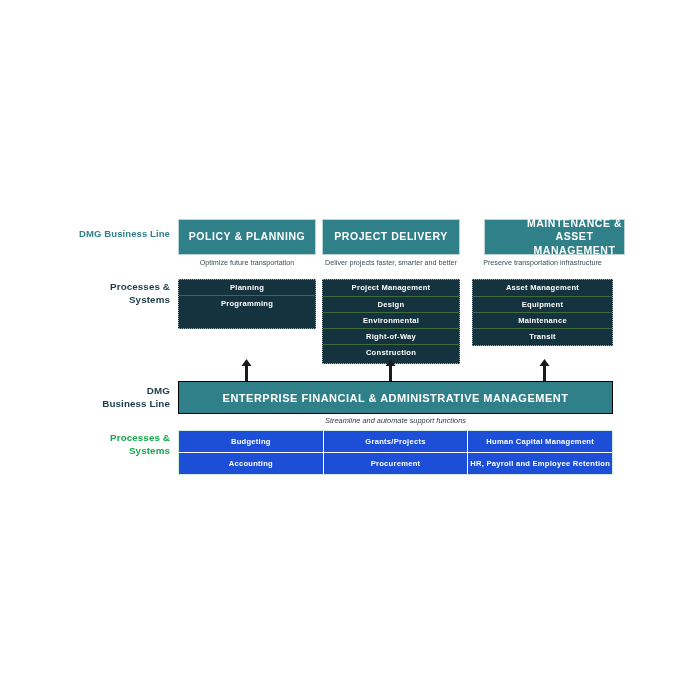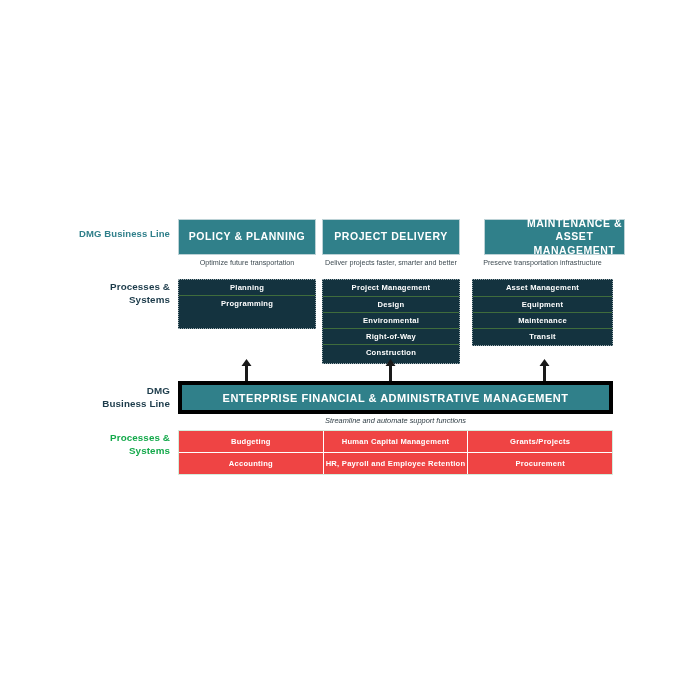--- a/index.html
+++ b/index.html
@@ -86,21 +86,21 @@
     box-sizing: border-box;
   }
   .stack-row + .stack-row {
     border-top: 1.5px solid #3f6c3c;
   }
 
   
   #enterprise-bar {
     position: absolute;
     background: #30808a;
-    border: 4px solid #000000;
+    border: 1px solid #000000;
     box-sizing: border-box;
     color: #ffffff;
     font-weight: bold;
     font-size: 11px;
     letter-spacing: .5px;
     display: flex;
     align-items: center;
     justify-content: center;
     text-align: center;
   }
@@ -116,21 +116,21 @@
   .green-col {
     flex: 1 1 0;
     display: flex;
     flex-direction: column;
   }
   .green-col + .green-col {
     border-left: 1.5px solid #ffffff;
   }
   .green-cell {
     flex: 1 1 0;
-    background: #ef4444;
+    background: #1d4ed8;
     color: #ffffff;
     font-weight: bold;
     font-size: 7.6px;
     letter-spacing: .25px;
     display: flex;
     align-items: center;
     justify-content: center;
     text-align: center;
     line-height: 1.25;
     box-sizing: border-box;
@@ -217,23 +217,23 @@
   <div class="caption italic" style="left:178px; top:416px; width:435px;">Streamline and automate support functions</div>
 
   <div id="green-grid" style="left:178px; top:430px; width:435px; height:45px;">
 
     <div class="green-col">
       <div class="green-cell">Budgeting</div>
       <div class="green-cell">Accounting</div>
     </div>
 
     <div class="green-col">
+      <div class="green-cell">Grants/Projects</div>
+      <div class="green-cell">Procurement</div>
+    </div>
+
+    <div class="green-col">
       <div class="green-cell">Human Capital Management</div>
       <div class="green-cell">HR, Payroll and Employee Retention</div>
     </div>
-
-    <div class="green-col">
-      <div class="green-cell">Grants/Projects</div>
-      <div class="green-cell">Procurement</div>
-    </div>
   </div>
 
 </div>
 
 </body></html>

